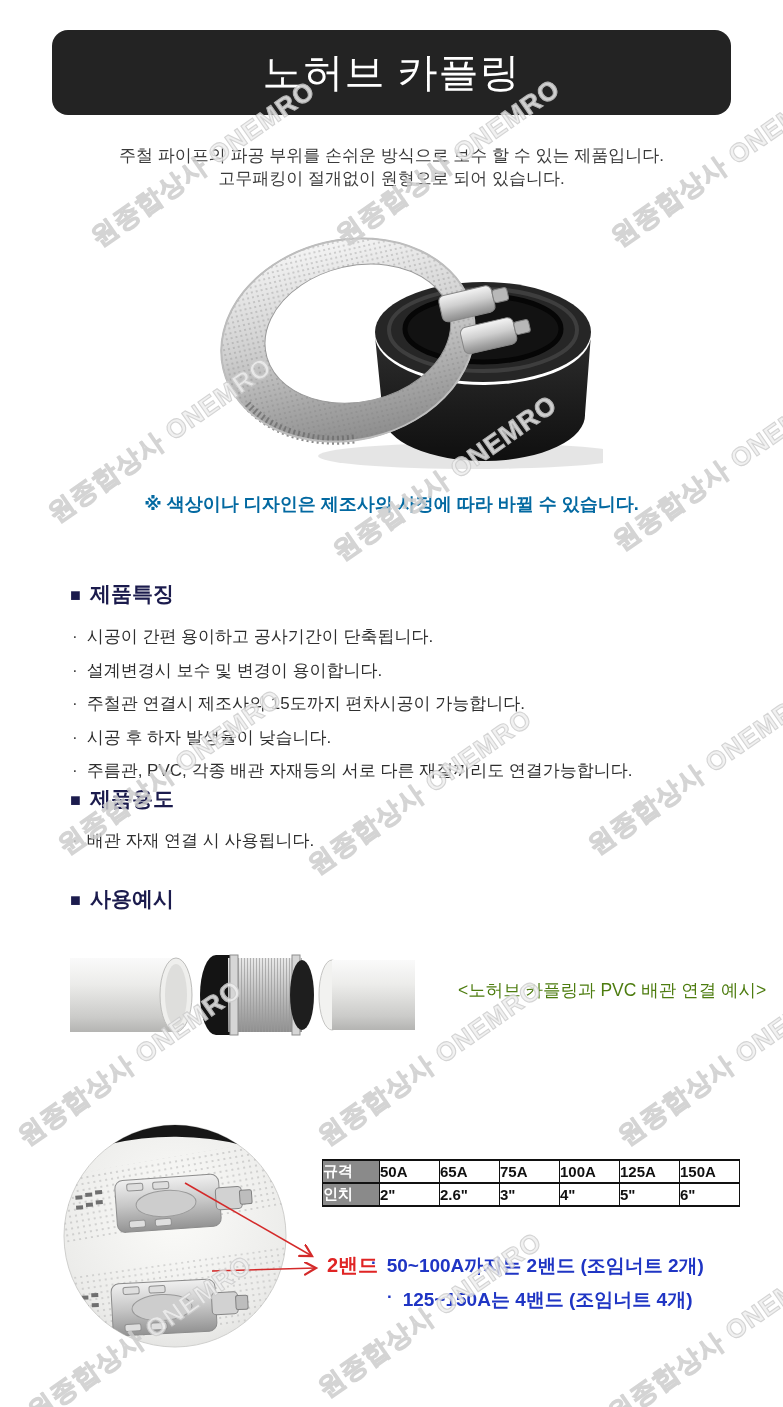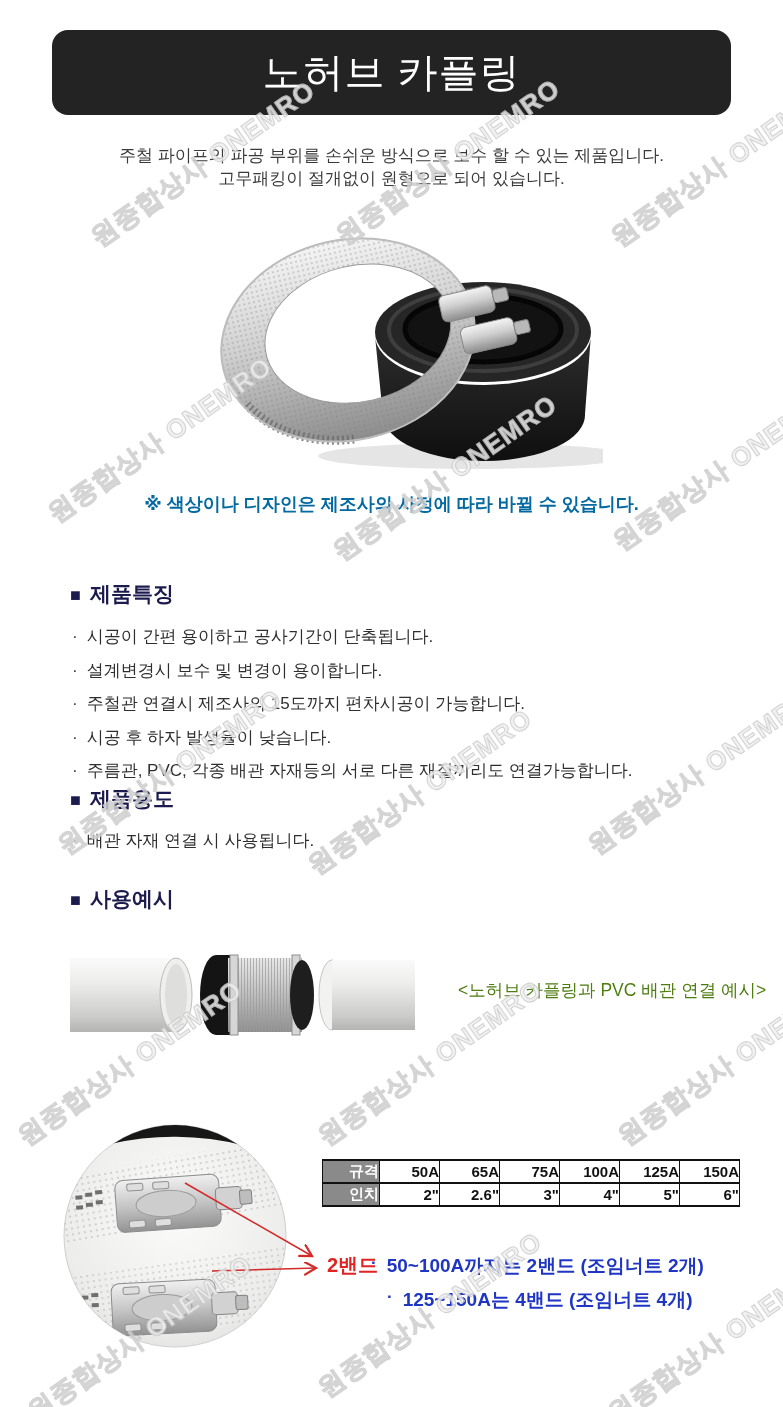--- a/index.html
+++ b/index.html
@@ -39,21 +39,21 @@
 
   .caption { position:absolute; left:458px; top:978px; font-size:17.5px; color:#4d7c0f; }
 
   
   .img-abs { position:absolute; }
 
   
   .spec { position:absolute; left:322px; top:1159px; border-collapse:collapse;
           font-size:15px; font-weight:bold; table-layout:fixed; }
   .spec td { border:1px solid #111; border-top:2px solid #111; border-bottom:2px solid #111;
-             width:60px; height:23px; text-align:right; vertical-align:middle; color:#111; background:#fff; }
+             width:60px; height:23px; text-align:left; vertical-align:middle; color:#111; background:#fff; }
   .spec td.hdr { background:#8a8a8a; color:#fff; width:57px; }
 
   
   .band-label { position:absolute; left:327px; top:1252px; color:#e02424; font-size:20px; font-weight:bold; }
   .band-line { position:absolute; color:#1f35c4; font-size:19px; font-weight:bold; display:flex; gap:10px; }
   .band-line .dot { color:#1f35c4; font-size:17px; }
   #band-line-0 { left:371px; top:1253px; }
   #band-line-1 { left:387px; top:1287px; }
 </style>
 </head>

